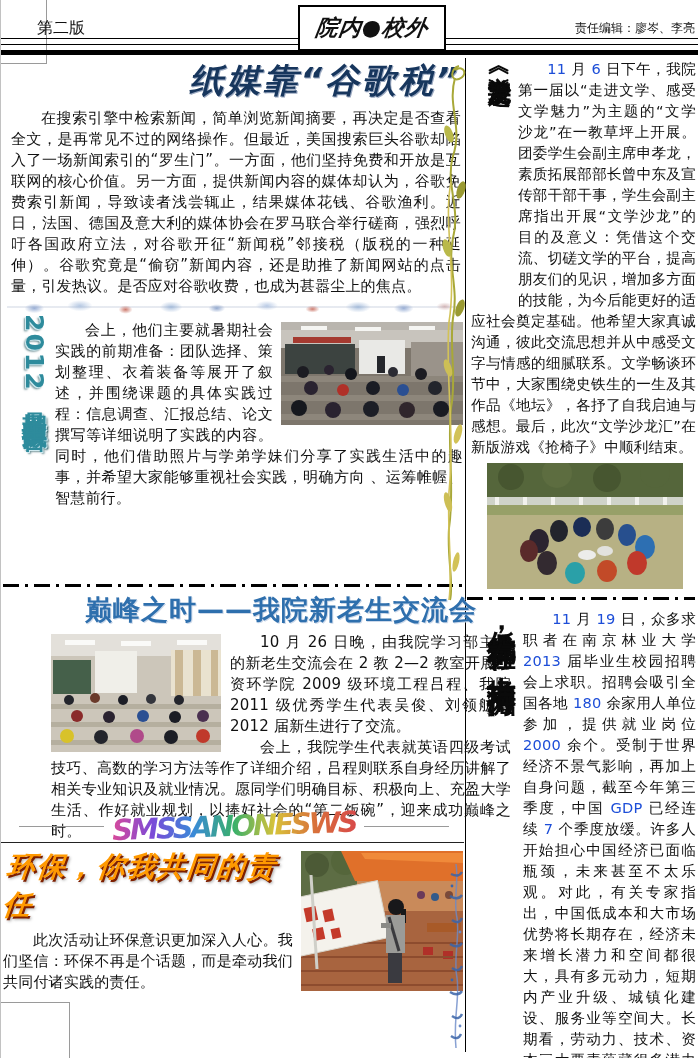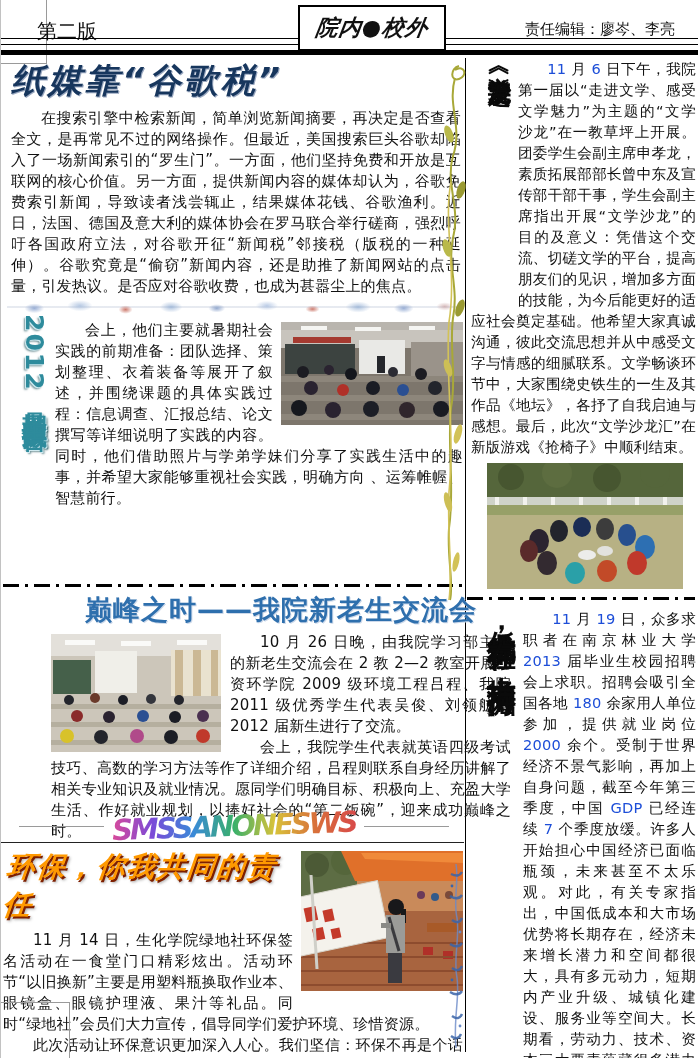--- a/index.html
+++ b/index.html
@@ -3,22 +3,22 @@
 <meta charset="utf-8">
 <style>
   html,body{margin:0;padding:0;background:#fff;}
   .page{position:relative;width:698px;height:1058px;background:#fff;overflow:hidden;
         font-family:"DejaVu Sans","Liberation Sans",sans-serif;color:#111;
         border-left:1px solid #c2c2c2;}
   
   .rule{position:absolute;left:0;width:698px;height:1px;background:#000;}
   .rule.r1{top:38px;} .rule.r2{top:44px;}
   .thickbar{position:absolute;left:0;top:50px;width:698px;height:5px;background:#000;}
-  .edition{position:absolute;left:36px;top:18px;font-size:20px;color:#111;}
-  .editors{position:absolute;right:24px;top:20px;font-size:15px;color:#111;margin-left:40px;}
+  .edition{position:absolute;left:36px;top:18px;font-size:16px;color:#111;}
+  .editors{position:absolute;right:4px;top:20px;font-size:12px;color:#111;margin-left:40px;}
   .masthead-box{position:absolute;left:297px;top:5px;width:144px;height:42px;background:#fff;
         border:2px solid #000;display:flex;align-items:center;justify-content:center;z-index:3;}
   .masthead-box span{font-family:"DejaVu Serif","Liberation Serif",serif;font-weight:bold;
         font-style:italic;font-size:22px;letter-spacing:1px;transform:skewX(-8deg);}
   
   p.body{margin:0;font-size:15px;line-height:21px;text-align:justify;text-indent:2em;
          letter-spacing:.2px;}
   .rightcol p.body{font-size:14.6px;line-height:21px;}
   .num{color:#1d4ed8;}
   
@@ -27,21 +27,21 @@
   .vt-practice{width:42px;height:262px;font-size:25px;font-weight:bold;color:#2e8b9c;
           letter-spacing:2px;margin:-6px 8px 0 -4px;
           text-shadow:1px 1px 0 #cfeaf0,2px 2px 2px rgba(0,60,70,.55);}
   .vt-salon{width:40px;height:250px;font-size:23px;font-weight:900;color:#0a0a0a;
           letter-spacing:1px;margin:0 7px 2px 0;}
   .vt-economy{width:45px;height:444px;font-size:29px;font-weight:900;color:#0a0a0a;
           letter-spacing:2px;margin:0 7px 2px 0;}
   
   section{position:absolute;}
   .art1{left:10px;top:58px;width:450px;}
-  .art1 h1{margin:0 0 4px 0;text-align:left;font-size:34px;font-weight:900;font-style:italic;
+  .art1 h1{margin:0 0 4px 0;text-align:right;font-size:34px;font-weight:900;font-style:italic;
         color:#17365d;letter-spacing:3px;text-shadow:1px 1px 0 #9aa8c0;}
   .floral{position:absolute;left:6px;top:294px;width:456px;height:26px;
     background:
       radial-gradient(14px 7px at 6% 55%, rgba(122,150,200,.75), transparent 70%),
       radial-gradient(18px 8px at 16% 45%, rgba(154,180,216,.7), transparent 70%),
       radial-gradient(10px 6px at 26% 60%, rgba(192,90,74,.8), transparent 70%),
       radial-gradient(16px 8px at 36% 50%, rgba(138,168,208,.7), transparent 70%),
       radial-gradient(12px 6px at 46% 55%, rgba(106,136,188,.7), transparent 70%),
       radial-gradient(16px 7px at 57% 45%, rgba(160,184,220,.7), transparent 70%),
       radial-gradient(10px 5px at 67% 58%, rgba(192,90,74,.8), transparent 70%),
@@ -219,21 +219,20 @@
         <line x1="10" y1="24" x2="16" y2="118" stroke="#cfcfc8" stroke-width="3"></line>
         <circle cx="95" cy="56" r="8" fill="#18181a"></circle>
         <rect x="100" y="58" width="5" height="14" fill="#18181a"></rect>
         <rect x="85" y="64" width="19" height="38" fill="#9b9b98"></rect>
         <line x1="88" y1="66" x2="98" y2="100" stroke="#3a3a3e" stroke-width="3"></line>
         <rect x="80" y="72" width="10" height="5" fill="#8a8a86"></rect>
         <rect x="87" y="102" width="14" height="30" fill="#3a3a40"></rect>
       </svg>
     </figure>
     <h2>环保，你我共同的责任</h2>
-    <p class="body">11 月 14 日，生化学院绿地社环保签名活动在一食堂门口精彩炫出。活动环节“以旧换新”主要是用塑料瓶换取作业本、眼镜盒、眼镜护理液、果汁等礼品。同时“绿地社”会员们大力宣传，倡导同学们爱护环境、珍惜资源。</p>
     <p class="body">此次活动让环保意识更加深入人心。我们坚信：环保不再是个话题，而是牵动我们共同付诸实践的责任。</p>
   </section>
 
   <aside class="rightcol">
     <section style="position:static;">
       <div class="vtitle vt-salon">《文学沙龙》汇进发</div>
       <p class="body"><span class="num">11</span> 月 <span class="num">6</span> 日下午，我院第一届以“走进文学、感受文学魅力”为主题的“文学沙龙”在一教草坪上开展。团委学生会副主席申孝龙，素质拓展部部长曾中东及宣传部干部干事，学生会副主席指出开展“文学沙龙”的目的及意义：凭借这个交流、切磋文学的平台，提高朋友们的见识，增加多方面的技能，为今后能更好的适应社会奠定基础。他希望大家真诚沟通，彼此交流思想并从中感受文字与情感的细腻联系。文学畅谈环节中，大家围绕史铁生的一生及其作品《地坛》，各抒了自我启迪与感想。最后，此次“文学沙龙汇”在新版游戏《抢椅子》中顺利结束。</p>
       <figure class="photoB">
         <svg viewBox="0 0 196 126" width="196" height="126">
           <rect width="196" height="126" fill="#b7b184"></rect>

